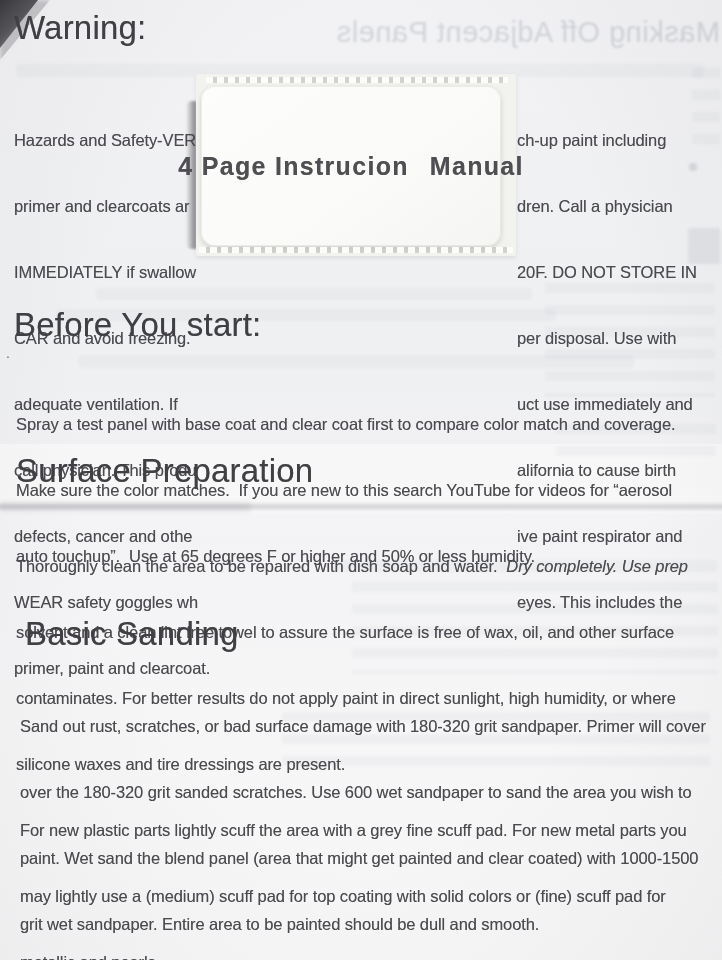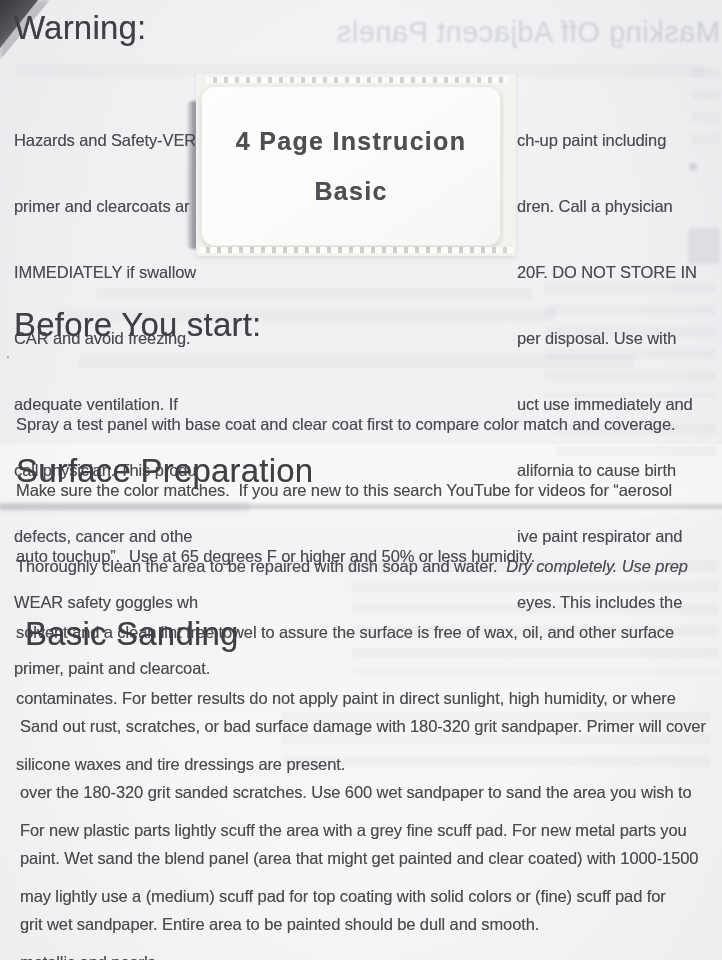--- a/index.html
+++ b/index.html
@@ -48,21 +48,21 @@
   .label-backing{position:absolute;left:196px;top:74px;width:320px;height:182px;
     background:#f2f2ef;border-radius:2px;z-index:5;
     box-shadow:0 2px 4px rgba(40,40,45,.10);}
   .perf{position:absolute;height:6px;z-index:7;filter:blur(.4px);
     background:repeating-linear-gradient(90deg,rgba(252,252,250,.95) 0 7px,rgba(184,184,178,.55) 7px 11px);}
   .perf-top{left:206px;top:77px;width:302px;}
   .perf-bottom{left:199px;top:247px;width:314px;}
   .sticker{position:absolute;left:201px;top:86px;width:300px;height:160px;border-radius:14px;z-index:6;
     background:linear-gradient(145deg,#fdfdfc 0%,#fafaf8 60%,#f5f5f3 100%);
     box-shadow:0 2px 5px rgba(40,40,45,.16), inset 0 0 0 1px rgba(205,205,198,.35);
-    display:flex;flex-direction:column;align-items:center;justify-content:center;gap:21px;}
+    display:flex;flex-direction:row;align-items:center;justify-content:center;gap:21px;}
   .sticker .t{color:#4f4f53;font-weight:bold;font-size:25px;letter-spacing:1.3px;white-space:pre;
     text-shadow:0 0 .6px rgba(79,79,83,.6);}
   .it{font-style:italic;}
 </style>
 </head>
 <body>
 
 <div class="page">
 
   <div class="light-band"></div>
@@ -97,21 +97,21 @@
     <div class="line"><span>WEAR safety goggles wh</span><span class="wright">eyes. This includes the</span></div>
     <div class="line"><span>primer, paint and clearcoat.</span></div>
   </div>
 
   <div class="label-shadow"></div>
   <div class="label-backing"></div>
   <div class="perf perf-top"></div>
   <div class="perf perf-bottom"></div>
   <div class="sticker">
     <div class="t">4 Page Instrucion</div>
-    <div class="t">Basic</div>
+    <div class="t">Manual</div>
   </div>
 
   <div class="h1" style="left:14px;top:306px;">Before You start:</div>
   <div class="stray" style="left:6px;top:345px;">.</div>
   <div class="par" style="left:16px;top:369px;width:700px;">
     <div class="line">Spray a test panel with base coat and clear coat first to compare color match and coverage.</div>
     <div class="line">Make sure the color matches.  If you are new to this search YouTube for videos for “aerosol</div>
     <div class="line">auto touchup”.  Use at 65 degrees F or higher and 50% or less humidity.</div>
   </div>
 

